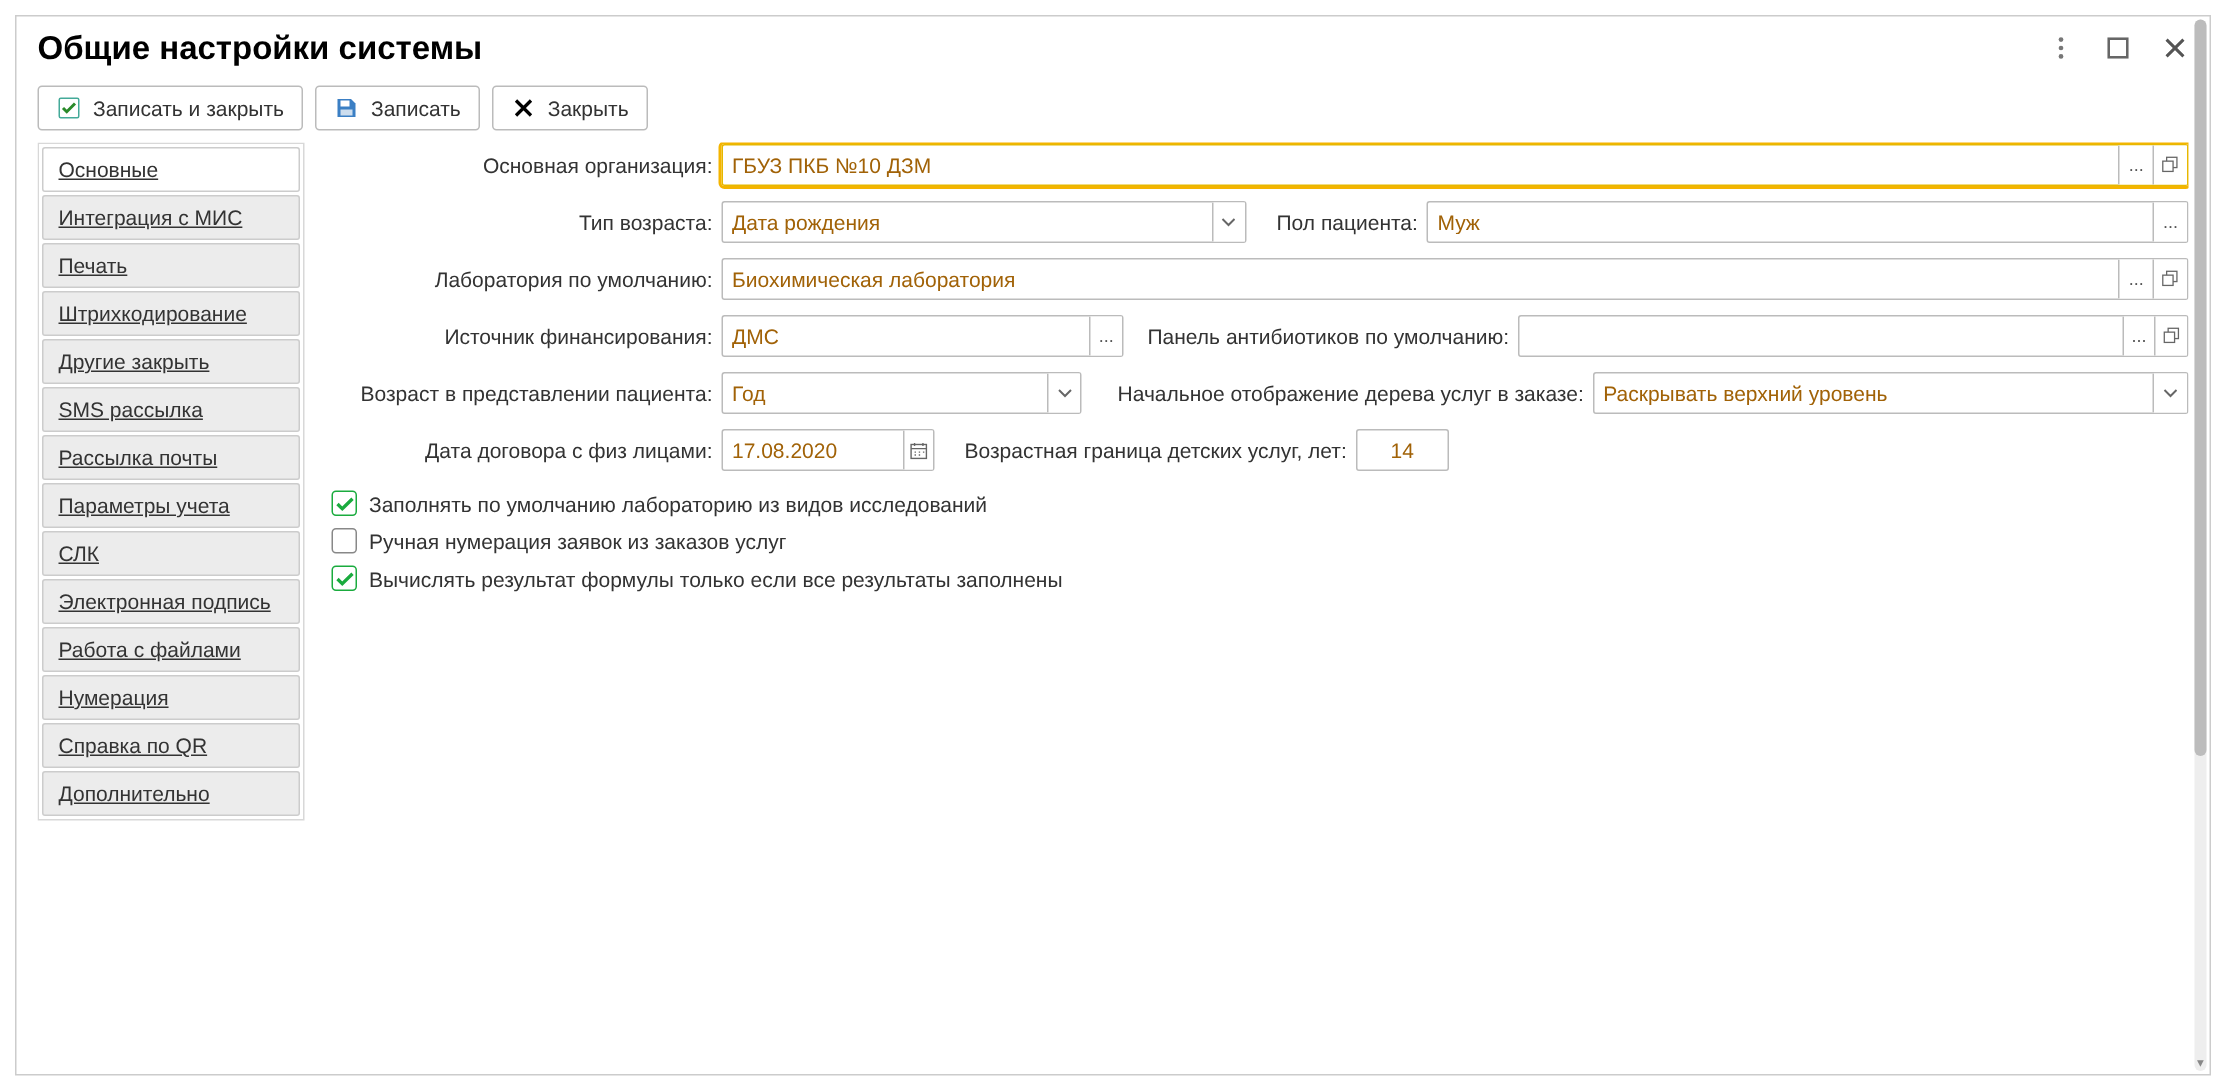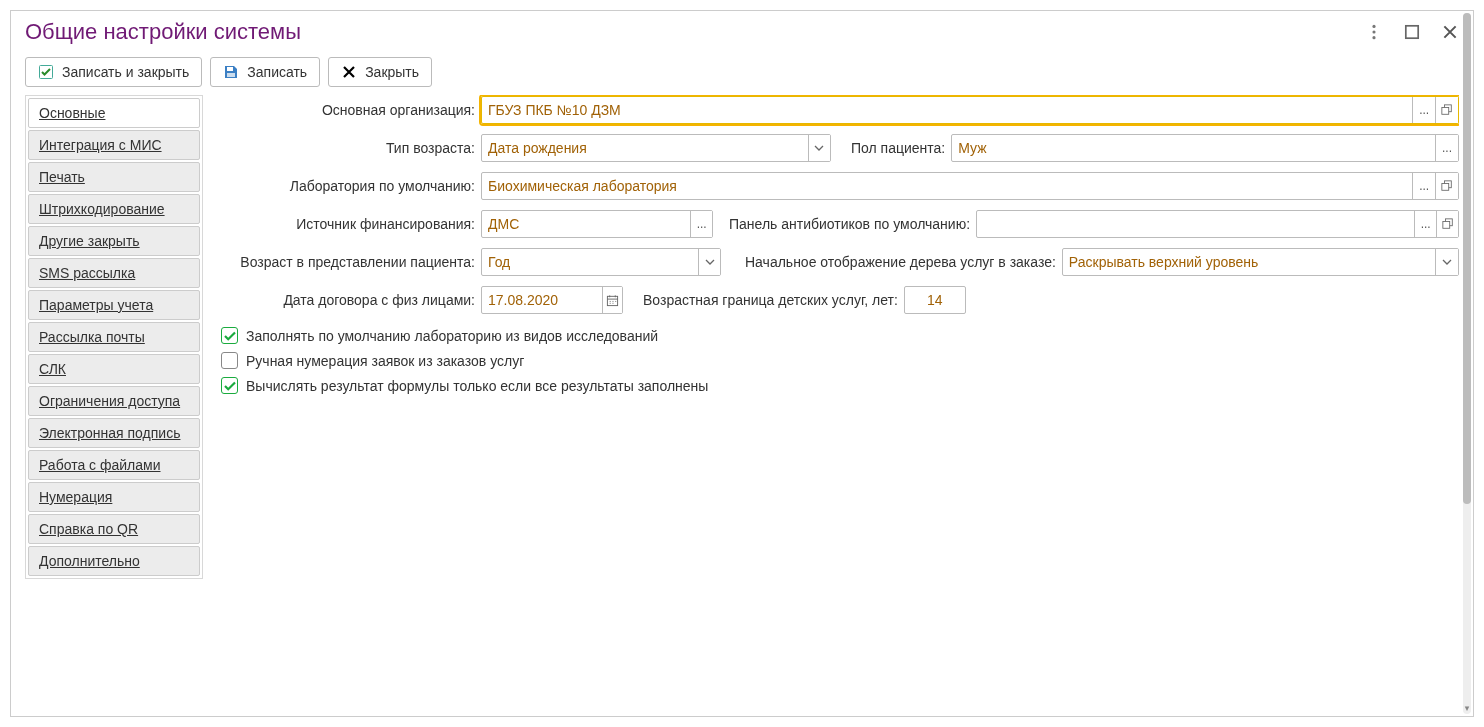--- a/index.html
+++ b/index.html
@@ -20,23 +20,23 @@
     display: flex;
     flex-direction: column;
   }
   .titlebar {
     display: flex;
     align-items: center;
     padding: 8px 14px 4px 14px;
   }
   .titlebar h1 {
     font-size: 22px;
-    font-weight: normal;
+    font-weight: bold;
     margin: 0;
-    color: #701a75;
+    color: #000000;
     flex: 1;
   }
   .title-icons { display: flex; gap: 20px; align-items: center; }
   .title-icons .ibtn {
     width: 18px; height: 18px; display: flex; align-items: center; justify-content: center;
     cursor: pointer; color: #555;
   }
   .toolbar {
     display: flex; gap: 8px; padding: 8px 14px;
   }
@@ -162,24 +162,23 @@
   <div class="content-wrap">
   <div class="content">
 
     <div class="tabs">
       <div class="tab active">Основные</div>
       <div class="tab">Интеграция с МИС</div>
       <div class="tab">Печать</div>
       <div class="tab">Штрихкодирование</div>
       <div class="tab">Другие закрыть</div>
       <div class="tab">SMS рассылка</div>
+      <div class="tab">Рассылка почты</div>
       <div class="tab">Параметры учета</div>
-      <div class="tab">Рассылка почты</div>
       <div class="tab">СЛК</div>
-      <div class="tab">Ограничения доступа</div>
       <div class="tab">Электронная подпись</div>
       <div class="tab">Работа с файлами</div>
       <div class="tab">Нумерация</div>
       <div class="tab">Справка по QR</div>
       <div class="tab">Дополнительно</div>
     </div>
 
     <div class="form">
 
       <div class="row">
@@ -222,21 +221,21 @@
                 <svg viewBox="0 0 14 14" width="12" height="12">
                   <rect x="4" y="1" width="8" height="8" fill="none" stroke="#666"></rect>
                   <rect x="1" y="4" width="8" height="8" fill="#fff" stroke="#666"></rect>
                 </svg>
               </span>
         </div>
       </div>
 
       <div class="row">
         <span class="label">Источник финансирования:</span>
-        <div class="field" style="width:232px">
+        <div class="field" style="width:268px">
           <input value="ДМС" style="">
           <span class="pickbtn">...</span>
         </div>
         <span style="margin-left:10px">Панель антибиотиков по умолчанию:</span>
         <div class="field" style="flex:1">
           <input value="" style="">
           <span class="pickbtn">...</span>
           <span class="pickbtn">
                 <svg viewBox="0 0 14 14" width="12" height="12">
                   <rect x="4" y="1" width="8" height="8" fill="none" stroke="#666"></rect>

